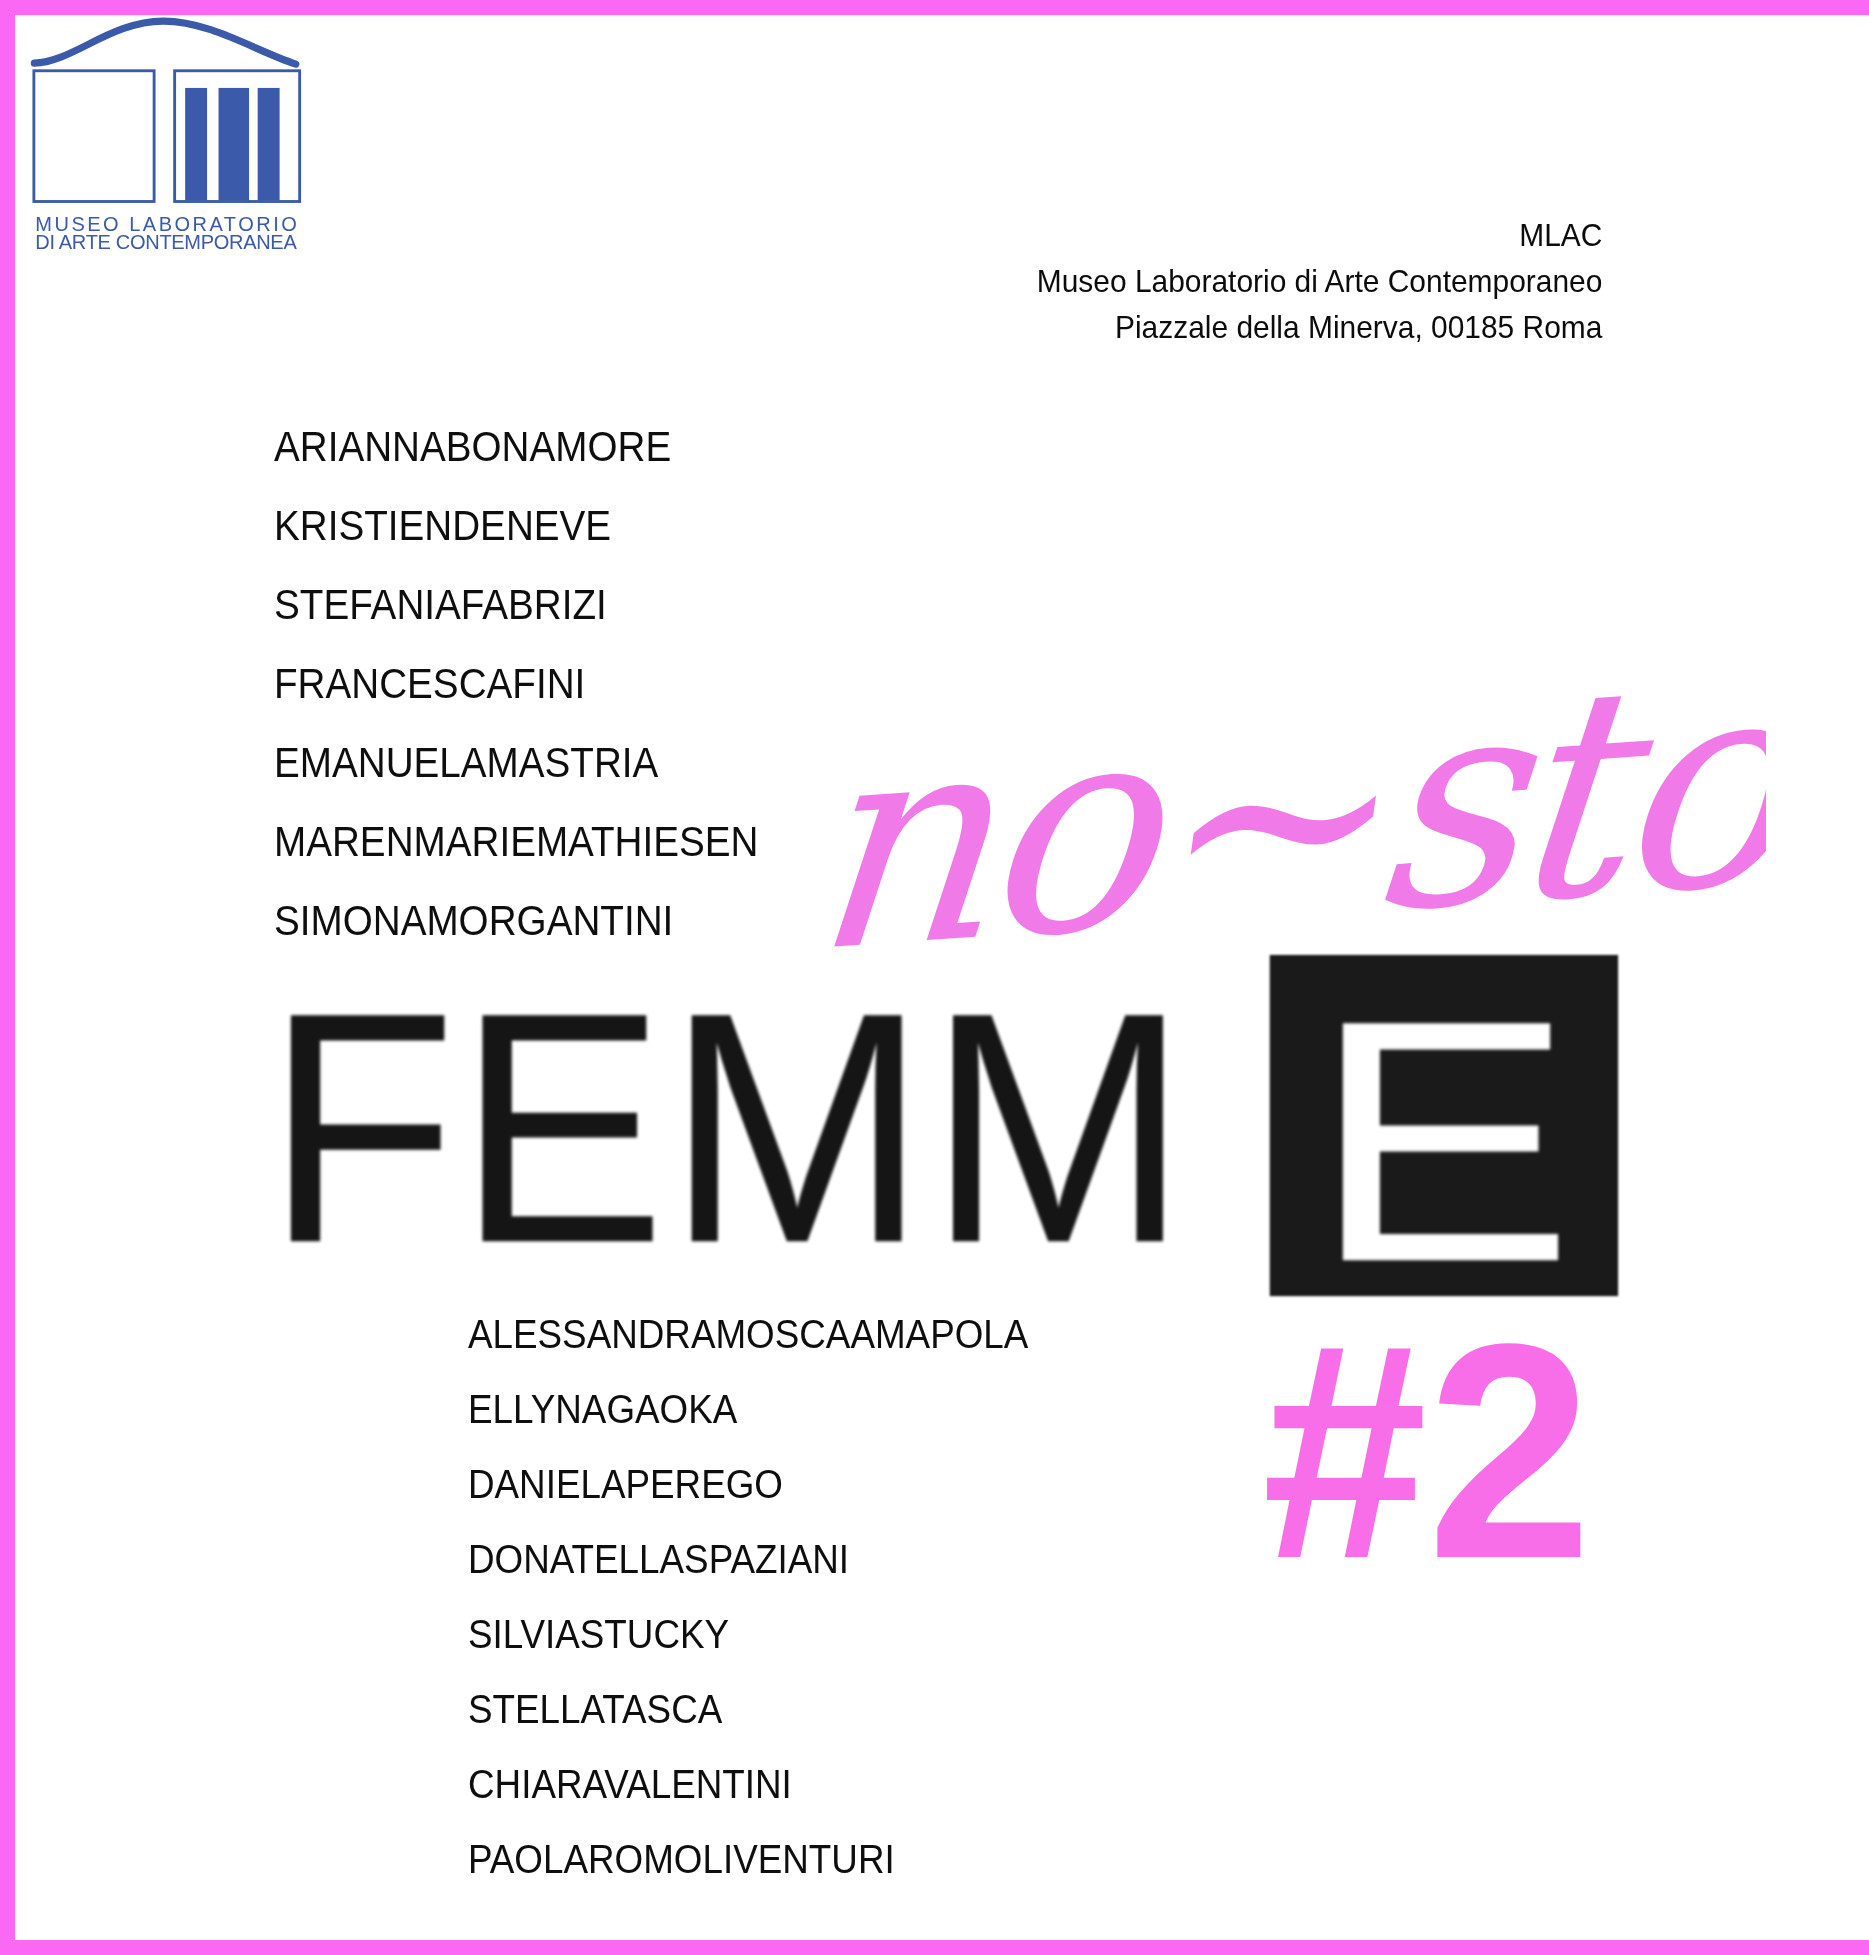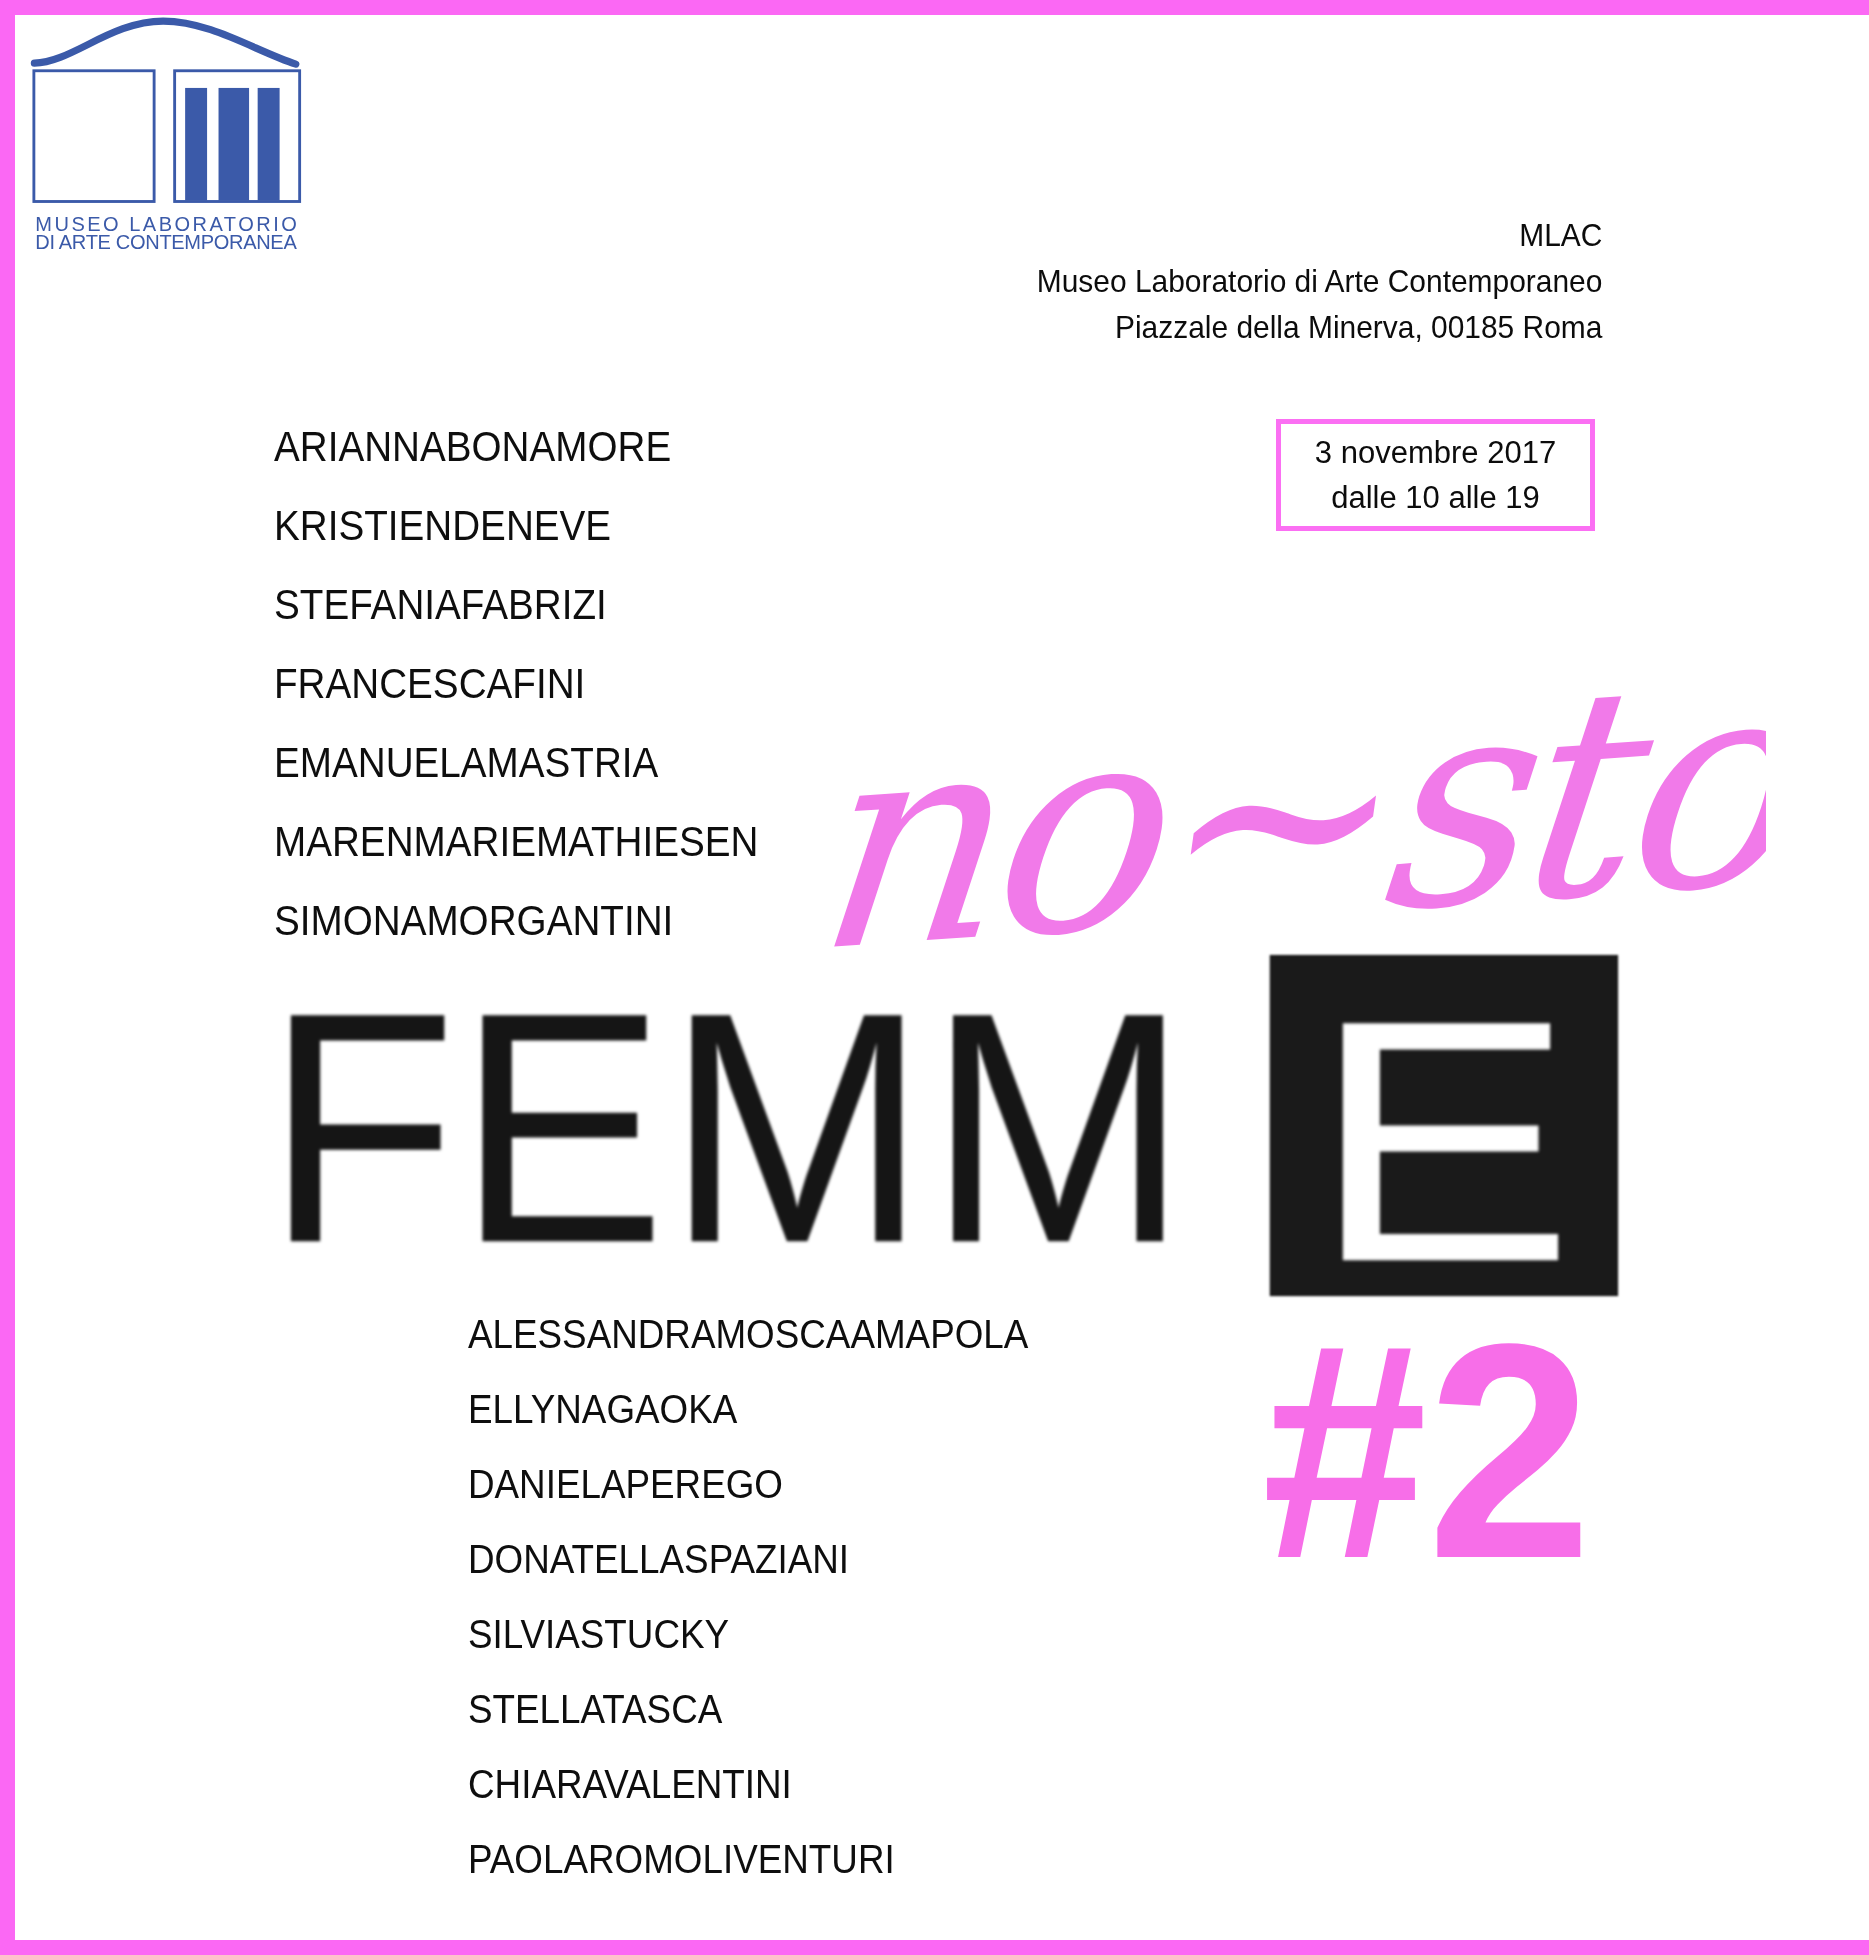--- a/index.html
+++ b/index.html
@@ -153,24 +153,20 @@
     <text class="logo-caption" x="604" y="683" textLength="548" lengthAdjust="spacing">MUSEO LABORATORIO</text>
     <text class="logo-caption" x="604" y="722" textLength="548" lengthAdjust="spacing">DI ARTE CONTEMPORANEA</text>
   </svg>
 
   <div class="venue-block">
     <div>MLAC</div>
     <div>Museo Laboratorio di Arte Contemporaneo</div>
     <div>Piazzale della Minerva, 00185 Roma</div>
   </div>
 
-  <div class="date-box">
-    <div>3 novembre 2017</div>
-    <div>dalle 10 alle 19</div>
-  </div>
 
   <div class="artist-list top">
     <div>ARIANNABONAMORE</div>
     <div>KRISTIENDENEVE</div>
     <div>STEFANIAFABRIZI</div>
     <div>FRANCESCAFINI</div>
     <div>EMANUELAMASTRIA</div>
     <div>MARENMARIEMATHIESEN</div>
     <div>SIMONAMORGANTINI</div>
   </div>

